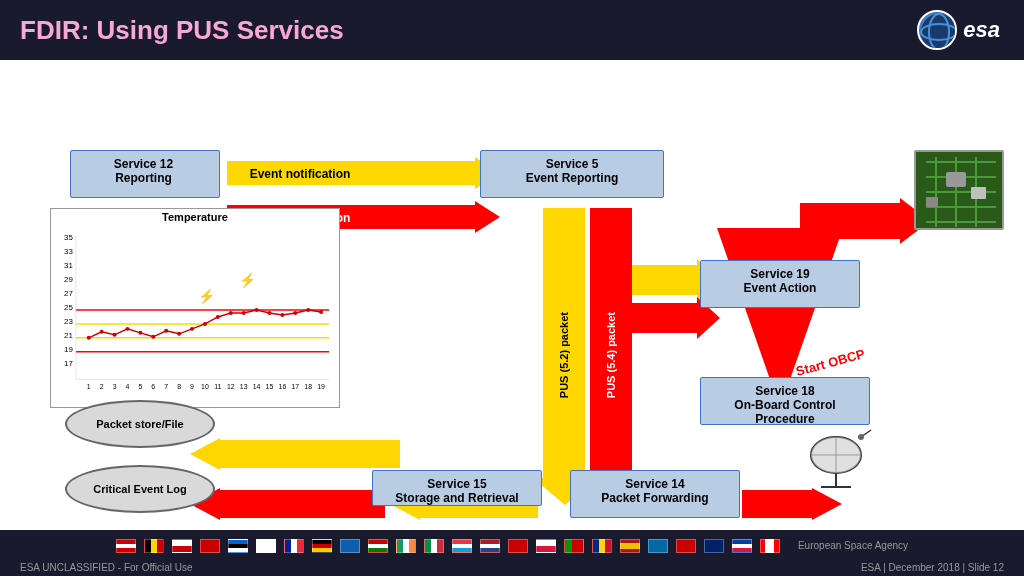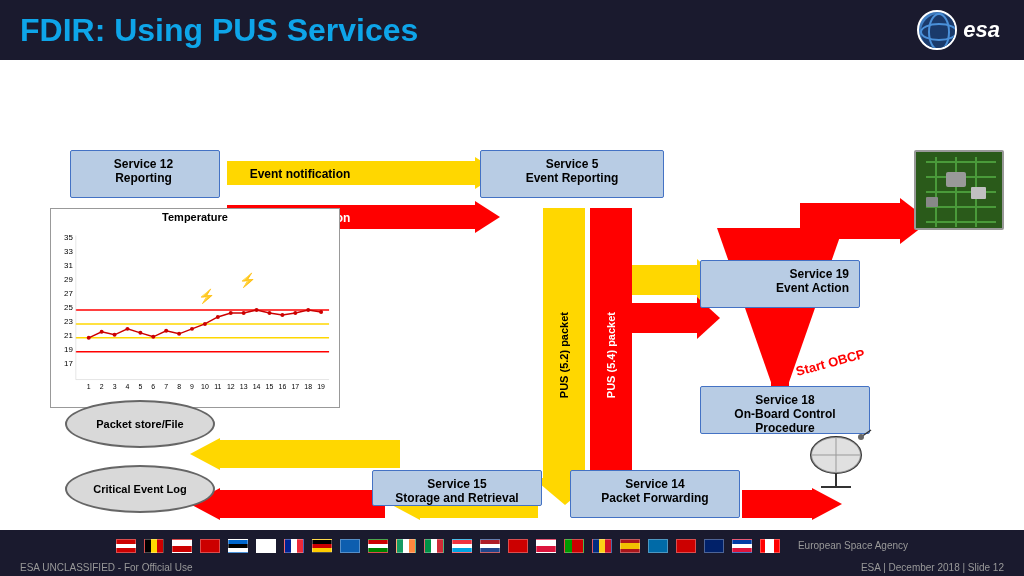--- a/index.html
+++ b/index.html
@@ -15,22 +15,22 @@
     
     .header {
       background: #1a1a2e;
       height: 60px;
       display: flex;
       align-items: center;
       padding: 0 20px;
       position: relative;
     }
     .header-title {
-      color: #0ea5e9;
-      font-size: 32px;
+      color: #f9a8d4;
+      font-size: 26px;
       font-weight: bold;
     }
     .esa-logo {
       position: absolute;
       right: 24px;
       top: 50%;
       transform: translateY(-50%);
       display: flex;
       align-items: center;
     }
@@ -82,26 +82,26 @@
 
     
     .box-s5 {
       left: 480px; top: 90px;
       width: 184px; height: 48px;
     }
 
     
     .box-s19 {
       left: 700px; top: 200px;
-      width: 160px; height: 48px; text-align: right;
+      width: 160px; height: 48px;
     }
 
     
     .box-s18 {
-      left: 700px; top: 326px;
+      left: 700px; top: 317px;
       width: 170px; height: 48px;
     }
 
     
     .box-s15 {
       left: 372px; top: 410px;
       width: 170px; height: 36px;
     }
 
     

